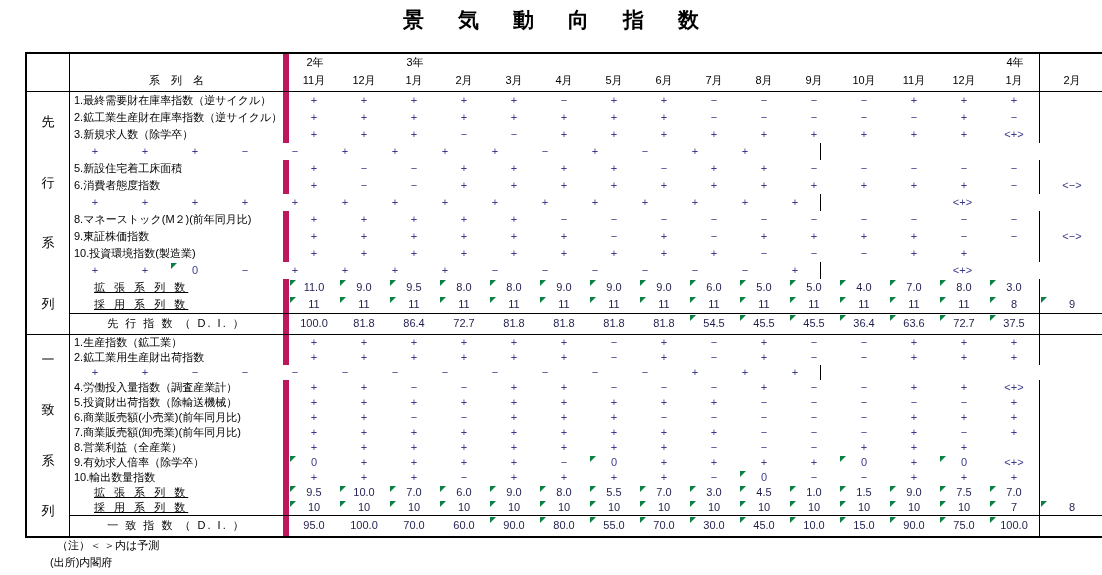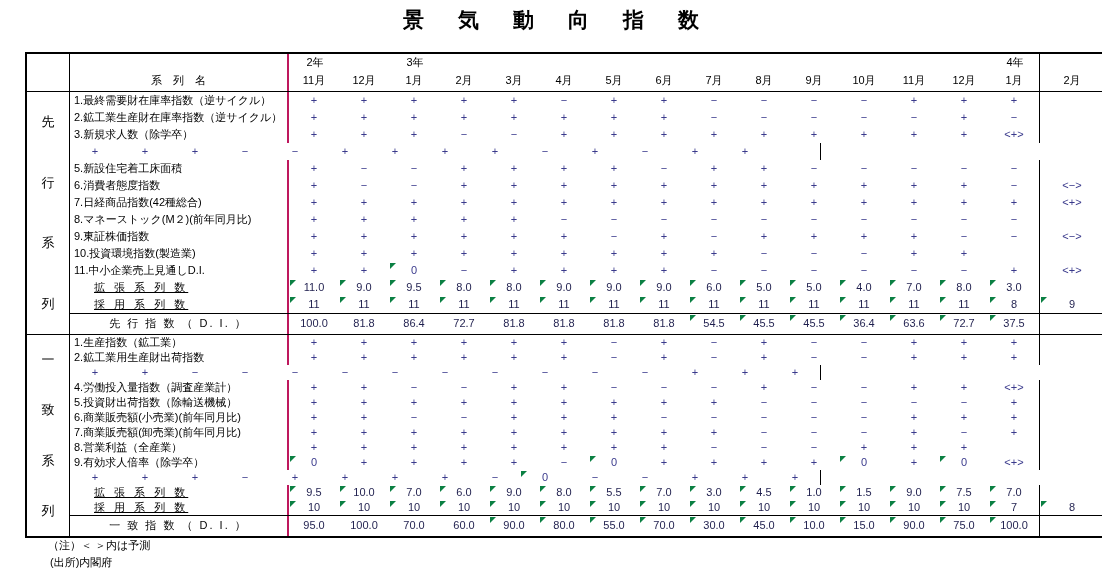--- a/index.html
+++ b/index.html
@@ -3,42 +3,42 @@
 <meta charset="utf-8">
 <style>
   html,body{margin:0;padding:0;background:#fff;}
   body{width:1102px;height:575px;font-family:"Liberation Sans","DejaVu Sans",sans-serif;color:#000;}
   .page{position:relative;width:1102px;height:575px;background:#fff;overflow:hidden;}
   .title{position:absolute;top:6px;left:0;width:100%;text-align:center;font-size:21px;font-weight:bold;letter-spacing:34px;padding-left:34px;box-sizing:border-box;}
   .tablewrap{position:absolute;left:25px;top:52px;width:1077px;border:2px solid #000;background:#fff;}
   .trow{display:flex;}
   .c{box-sizing:border-box;position:relative;text-align:center;font-size:11px;overflow:hidden;white-space:nowrap;}
   .group{width:43px;flex:none;border-right:1px solid #000;}
-  .name{width:219px;flex:none;border-right:2px solid #be185d;text-align:left;padding-left:4px;}
+  .name{width:219px;flex:none;border-right:6px solid #be185d;text-align:left;padding-left:4px;}
   .m{width:50px;flex:none;}
   .extra{flex:1;border-left:1px solid #000;}
   .hy{height:17px;line-height:17px;}
   .hm{height:20px;line-height:19px;border-bottom:0;}
   .hdrblock{border-bottom:1px solid #000;}
   .year{text-align:center;padding-left:2px;}
   .namehdr{text-align:center;padding-left:0;}
   .section{display:flex;}
   .sec-leading{border-bottom:1px solid #000;}
   .gcol{display:flex;flex-direction:column;justify-content:space-around;align-items:center;font-size:13px;}
   .sbody{flex:1;display:flex;flex-direction:column;min-width:0;}
   .sec-leading .srow{height:17px;line-height:17px;}
   .sec-coincident .srow{height:15px;line-height:15px;}
   .dirow{height:20px;line-height:19px;border-top:1px solid #000;}
   .cname{padding-left:24px;letter-spacing:3px;text-decoration:underline;}
   .diname{text-align:center;padding-left:0;letter-spacing:2px;}
   .val{color:#3A3A8C;}
   .num{color:#1F1F4E;}
   .mark{position:absolute;left:1px;top:1px;width:0;height:0;border-top:6px solid #0B8043;border-right:6px solid transparent;display:block;}
   .notes{position:absolute;font-size:11px;}
-  .note1{left:48px;top:538px;}
+  .note1{left:57px;top:538px;}
   .note2{left:50px;top:555px;text-align:center;}
 </style>
 </head>
 <body>
 
 <div class="page">
   <div class="title">景気動向指数</div>
   <div class="tablewrap" id="table-root">
       <div class="hdrblock">
         <div class="trow hy">
@@ -197,21 +197,20 @@
             <div class="c m val"><span>+</span></div>
             <div class="c m val"><span>+</span></div>
             <div class="c m val"><span>+</span></div>
             <div class="c m val"><span>+</span></div>
             <div class="c m val"><span>+</span></div>
             <div class="c m val"><span>+</span></div>
             <div class="c m val"><span>−</span></div>
             <div class="c extra val"><span>&lt;−&gt;</span></div>
           </div>
           <div class="trow srow">
-            <div class="c name rname">7.日経商品指数(42種総合)</div>
             <div class="c m val"><span>+</span></div>
             <div class="c m val"><span>+</span></div>
             <div class="c m val"><span>+</span></div>
             <div class="c m val"><span>+</span></div>
             <div class="c m val"><span>+</span></div>
             <div class="c m val"><span>+</span></div>
             <div class="c m val"><span>+</span></div>
             <div class="c m val"><span>+</span></div>
             <div class="c m val"><span>+</span></div>
             <div class="c m val"><span>+</span></div>
@@ -273,21 +272,20 @@
             <div class="c m val"><span>+</span></div>
             <div class="c m val"><span>−</span></div>
             <div class="c m val"><span>−</span></div>
             <div class="c m val"><span>−</span></div>
             <div class="c m val"><span>+</span></div>
             <div class="c m val"><span>+</span></div>
             <div class="c m val"></div>
             <div class="c extra val"></div>
           </div>
           <div class="trow srow">
-            <div class="c name rname">11.中小企業売上見通しD.I.</div>
             <div class="c m val"><span>+</span></div>
             <div class="c m val"><span>+</span></div>
             <div class="c m val"><div class="mark"></div><span>0</span></div>
             <div class="c m val"><span>−</span></div>
             <div class="c m val"><span>+</span></div>
             <div class="c m val"><span>+</span></div>
             <div class="c m val"><span>+</span></div>
             <div class="c m val"><span>+</span></div>
             <div class="c m val"><span>−</span></div>
             <div class="c m val"><span>−</span></div>
@@ -529,20 +527,21 @@
             <div class="c m val"><span>+</span></div>
             <div class="c m val"><span>+</span></div>
             <div class="c m val"><span>+</span></div>
             <div class="c m val"><div class="mark"></div><span>0</span></div>
             <div class="c m val"><span>+</span></div>
             <div class="c m val"><div class="mark"></div><span>0</span></div>
             <div class="c m val"><span>&lt;+&gt;</span></div>
             <div class="c extra val"></div>
           </div>
           <div class="trow srow">
+            <div class="c name rname">10.輸出数量指数</div>
             <div class="c m val"><span>+</span></div>
             <div class="c m val"><span>+</span></div>
             <div class="c m val"><span>+</span></div>
             <div class="c m val"><span>−</span></div>
             <div class="c m val"><span>+</span></div>
             <div class="c m val"><span>+</span></div>
             <div class="c m val"><span>+</span></div>
             <div class="c m val"><span>+</span></div>
             <div class="c m val"><span>−</span></div>
             <div class="c m val"><div class="mark"></div><span>0</span></div>

